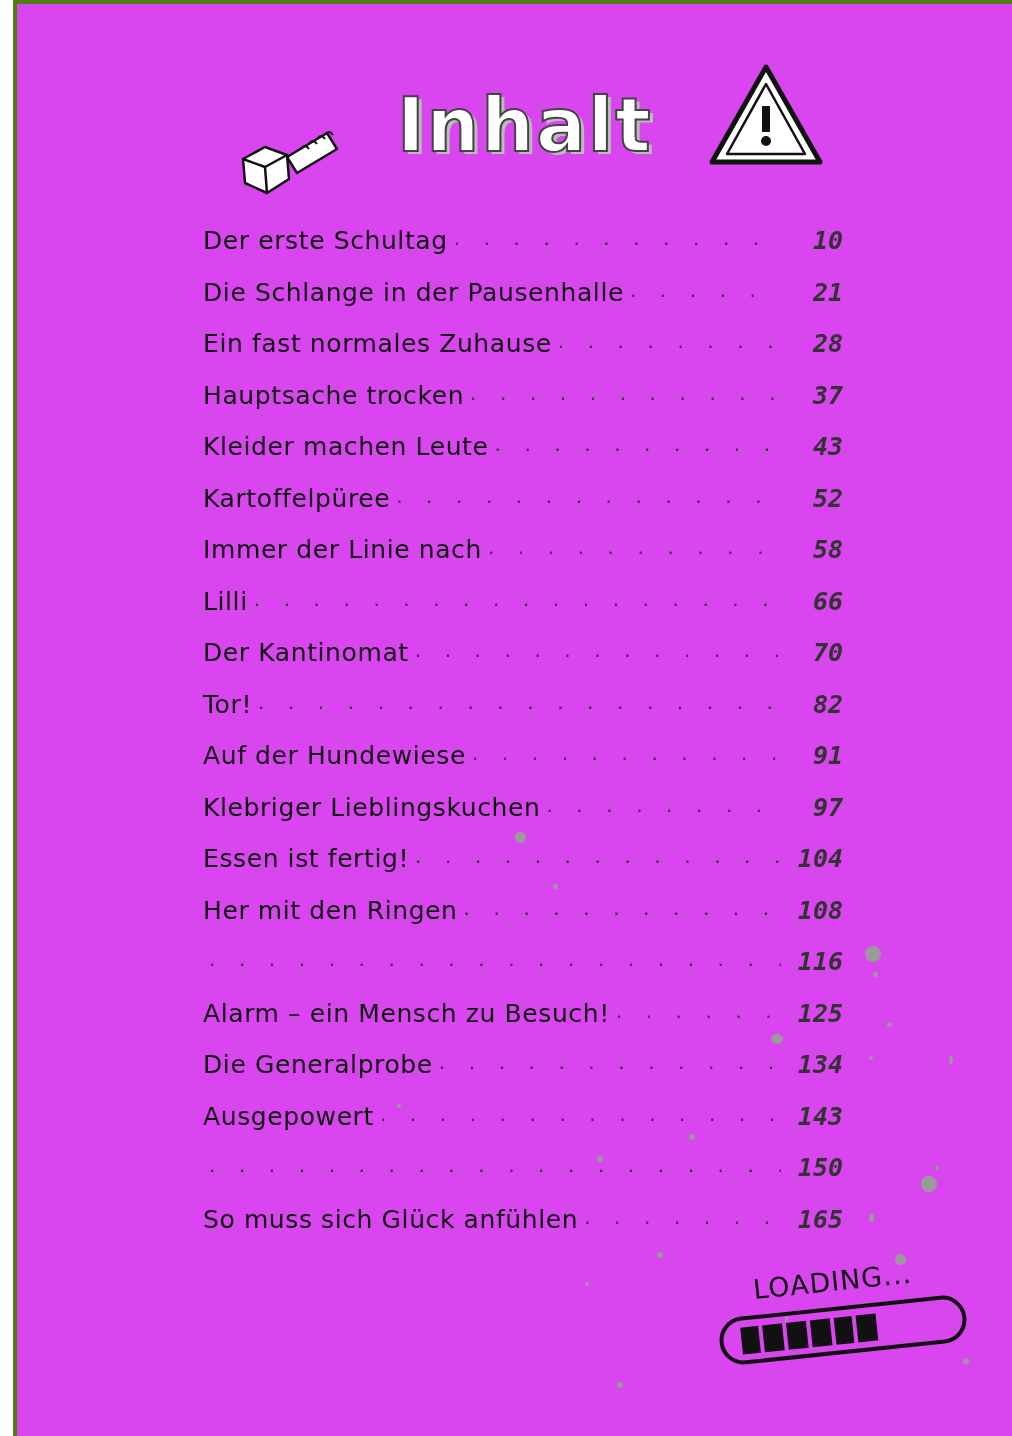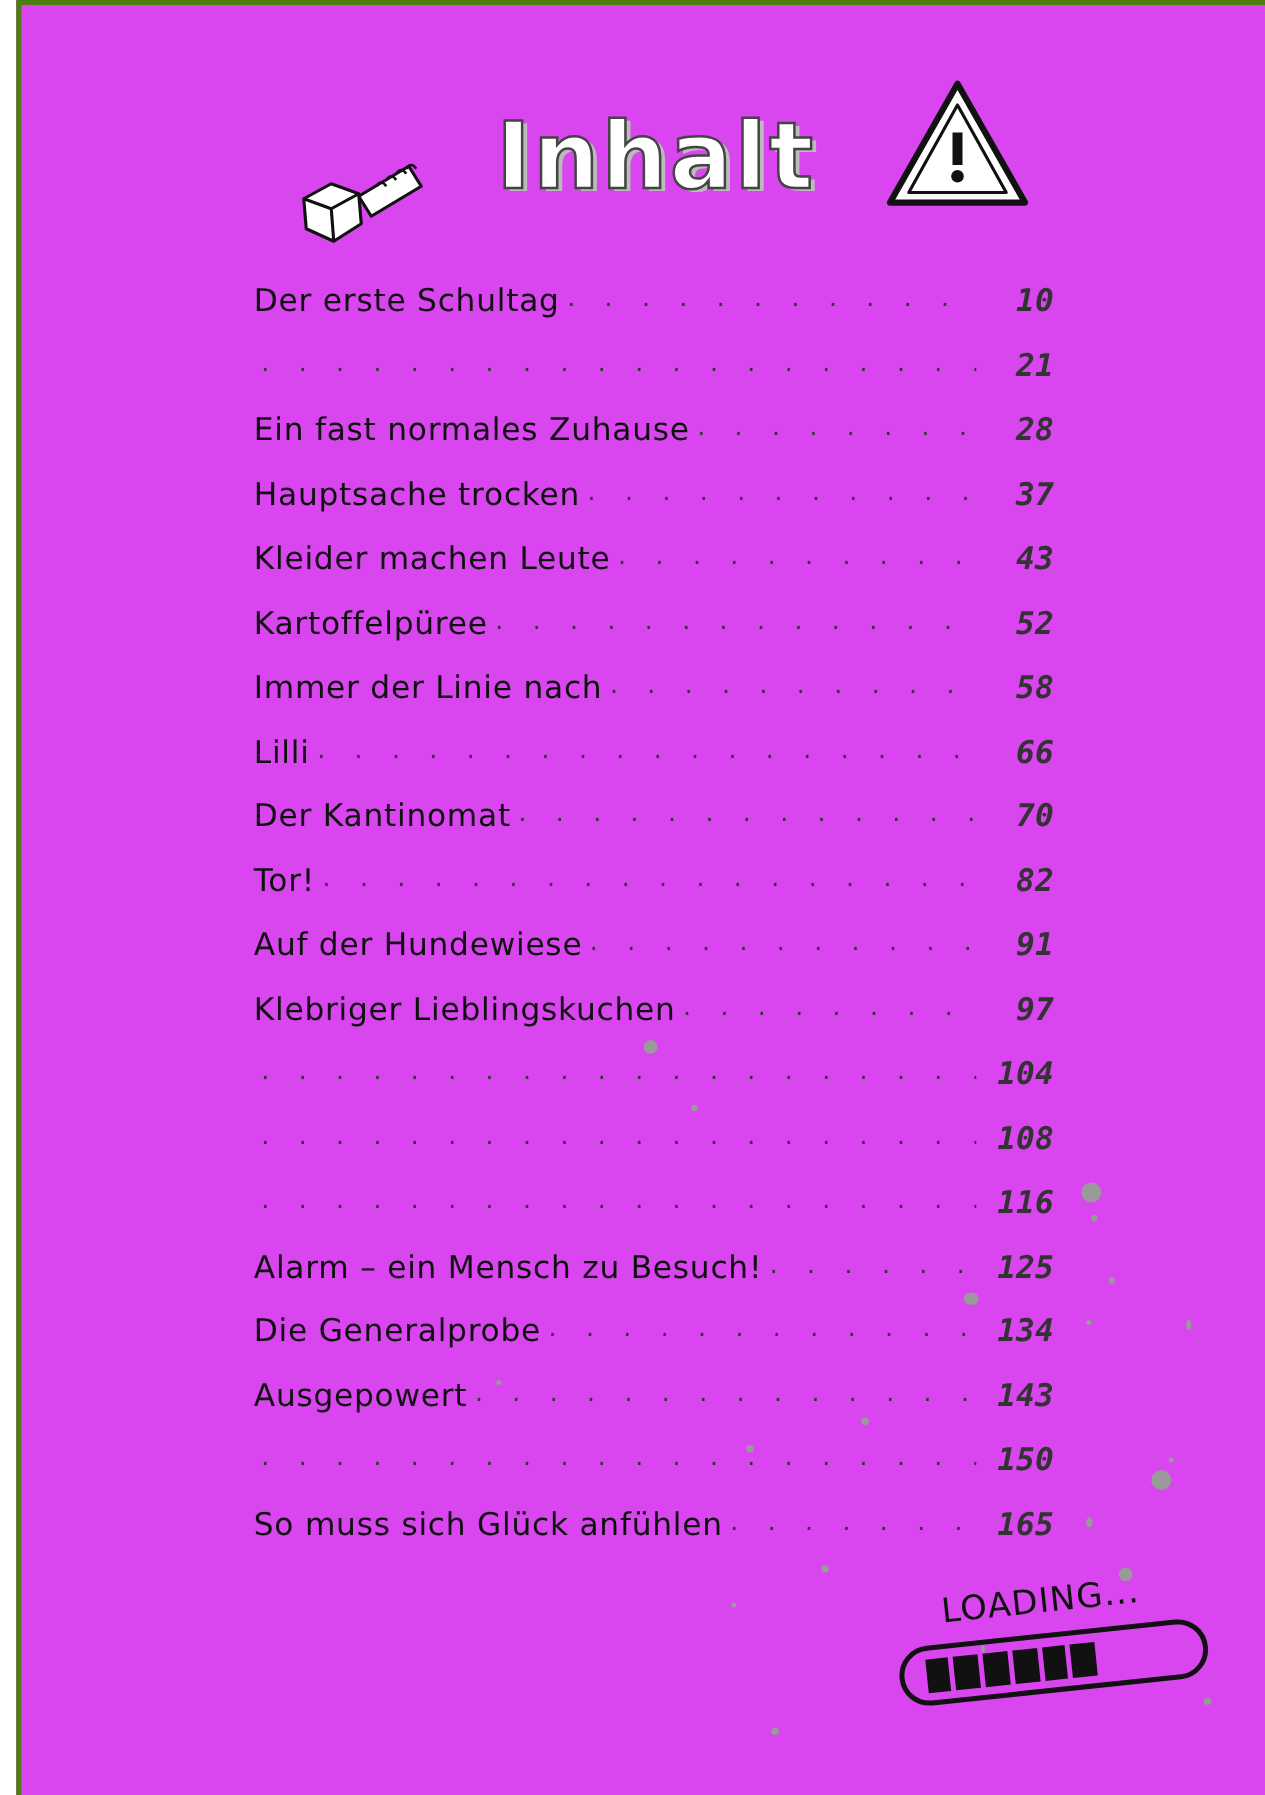--- a/index.html
+++ b/index.html
@@ -61,20 +61,21 @@
     <circle cx="59" cy="79" r="5" fill="#111"></circle>
   </svg>
 
   <div class="toc">
     <div class="row">
         <span class="label">Der erste Schultag</span>
         <span class="dots">. . . . . . . . . . . . . . . . . . . . . . . . . . . . . . . . . . . . . . . .</span>
         <span class="page-no">10</span>
       </div>
     <div class="row">
+        <span class="label">Die Schlange in der Pausenhalle</span>
         <span class="dots">. . . . . . . . . . . . . . . . . . . . . . . . . . . . . . . . . . . . . . . .</span>
         <span class="page-no">21</span>
       </div>
     <div class="row">
         <span class="label">Ein fast normales Zuhause</span>
         <span class="dots">. . . . . . . . . . . . . . . . . . . . . . . . . . . . . . . . . . . . . . . .</span>
         <span class="page-no">28</span>
       </div>
     <div class="row">
         <span class="label">Hauptsache trocken</span>
@@ -115,24 +116,26 @@
         <span class="label">Auf der Hundewiese</span>
         <span class="dots">. . . . . . . . . . . . . . . . . . . . . . . . . . . . . . . . . . . . . . . .</span>
         <span class="page-no">91</span>
       </div>
     <div class="row">
         <span class="label">Klebriger Lieblingskuchen</span>
         <span class="dots">. . . . . . . . . . . . . . . . . . . . . . . . . . . . . . . . . . . . . . . .</span>
         <span class="page-no">97</span>
       </div>
     <div class="row">
+        <span class="label">Essen ist fertig!</span>
         <span class="dots">. . . . . . . . . . . . . . . . . . . . . . . . . . . . . . . . . . . . . . . .</span>
         <span class="page-no">104</span>
       </div>
     <div class="row">
+        <span class="label">Her mit den Ringen</span>
         <span class="dots">. . . . . . . . . . . . . . . . . . . . . . . . . . . . . . . . . . . . . . . .</span>
         <span class="page-no">108</span>
       </div>
     <div class="row">
         <span class="dots">. . . . . . . . . . . . . . . . . . . . . . . . . . . . . . . . . . . . . . . .</span>
         <span class="page-no">116</span>
       </div>
     <div class="row">
         <span class="label">Alarm – ein Mensch zu Besuch!</span>
         <span class="dots">. . . . . . . . . . . . . . . . . . . . . . . . . . . . . . . . . . . . . . . .</span>

